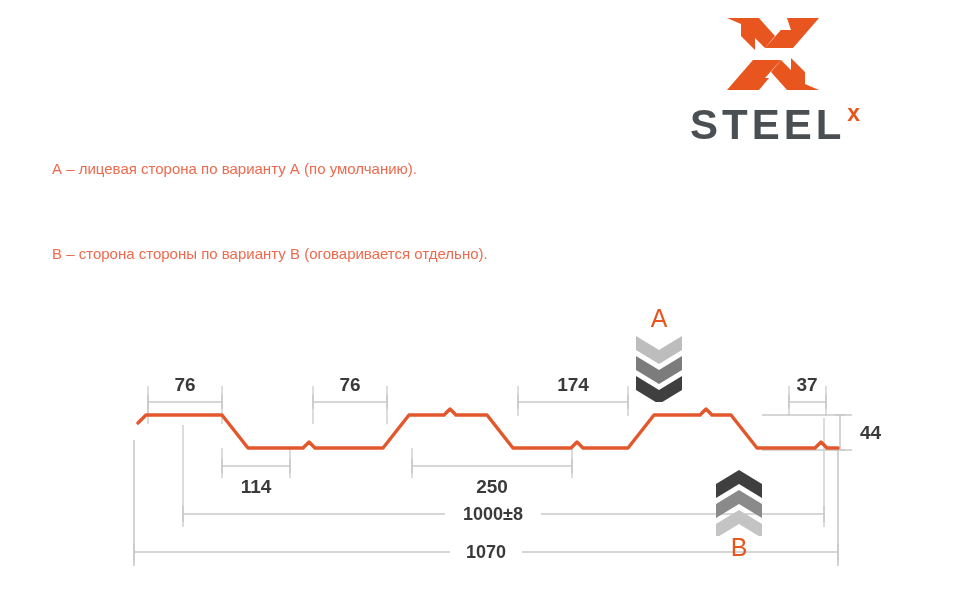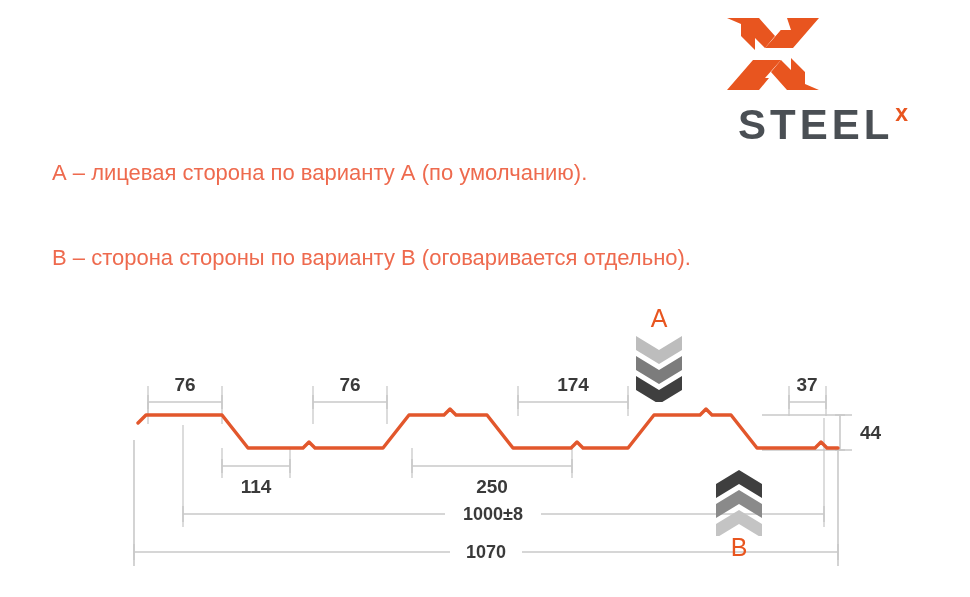--- a/index.html
+++ b/index.html
@@ -16,21 +16,21 @@
   
   .logo-wrap{
     position:absolute; left:690px; top:14px;
     width:220px; height:130px;
   }
   .logo-mark{
     position:absolute; left:35px; top:0px; width:96px; height:80px;
   }
   .logo-word{
     position:absolute; left:0px; top:90px; width:220px; height:44px;
-    display:flex; align-items:flex-start; justify-content:flex-start;margin-left:48px;
+    display:flex; align-items:flex-start; justify-content:flex-start;
   }
   .logo-steel{
     font-family:"Liberation Sans", sans-serif;
     font-weight:bold;
     font-size:42px;
     letter-spacing:4px;
     color:#4a4f54;
     line-height:42px;
   }
   .logo-x{
@@ -41,21 +41,21 @@
     line-height:23px;
     margin-left:2px;
     margin-top:-2px;
   }
 
   
   .caption{
     position:absolute;
     color:#ee6a4e;
     font-family:"Liberation Sans", sans-serif;
-    font-size:22px;
+    font-size:15px;
     font-weight:400;
     white-space:nowrap;
     letter-spacing:0px;
   }
   #caption-a{ left:52px; top:160px; }
   #caption-b{ left:52px; top:245px; }
 
   
   .drawing{
     position:absolute; left:0; top:0; width:970px; height:597px;

